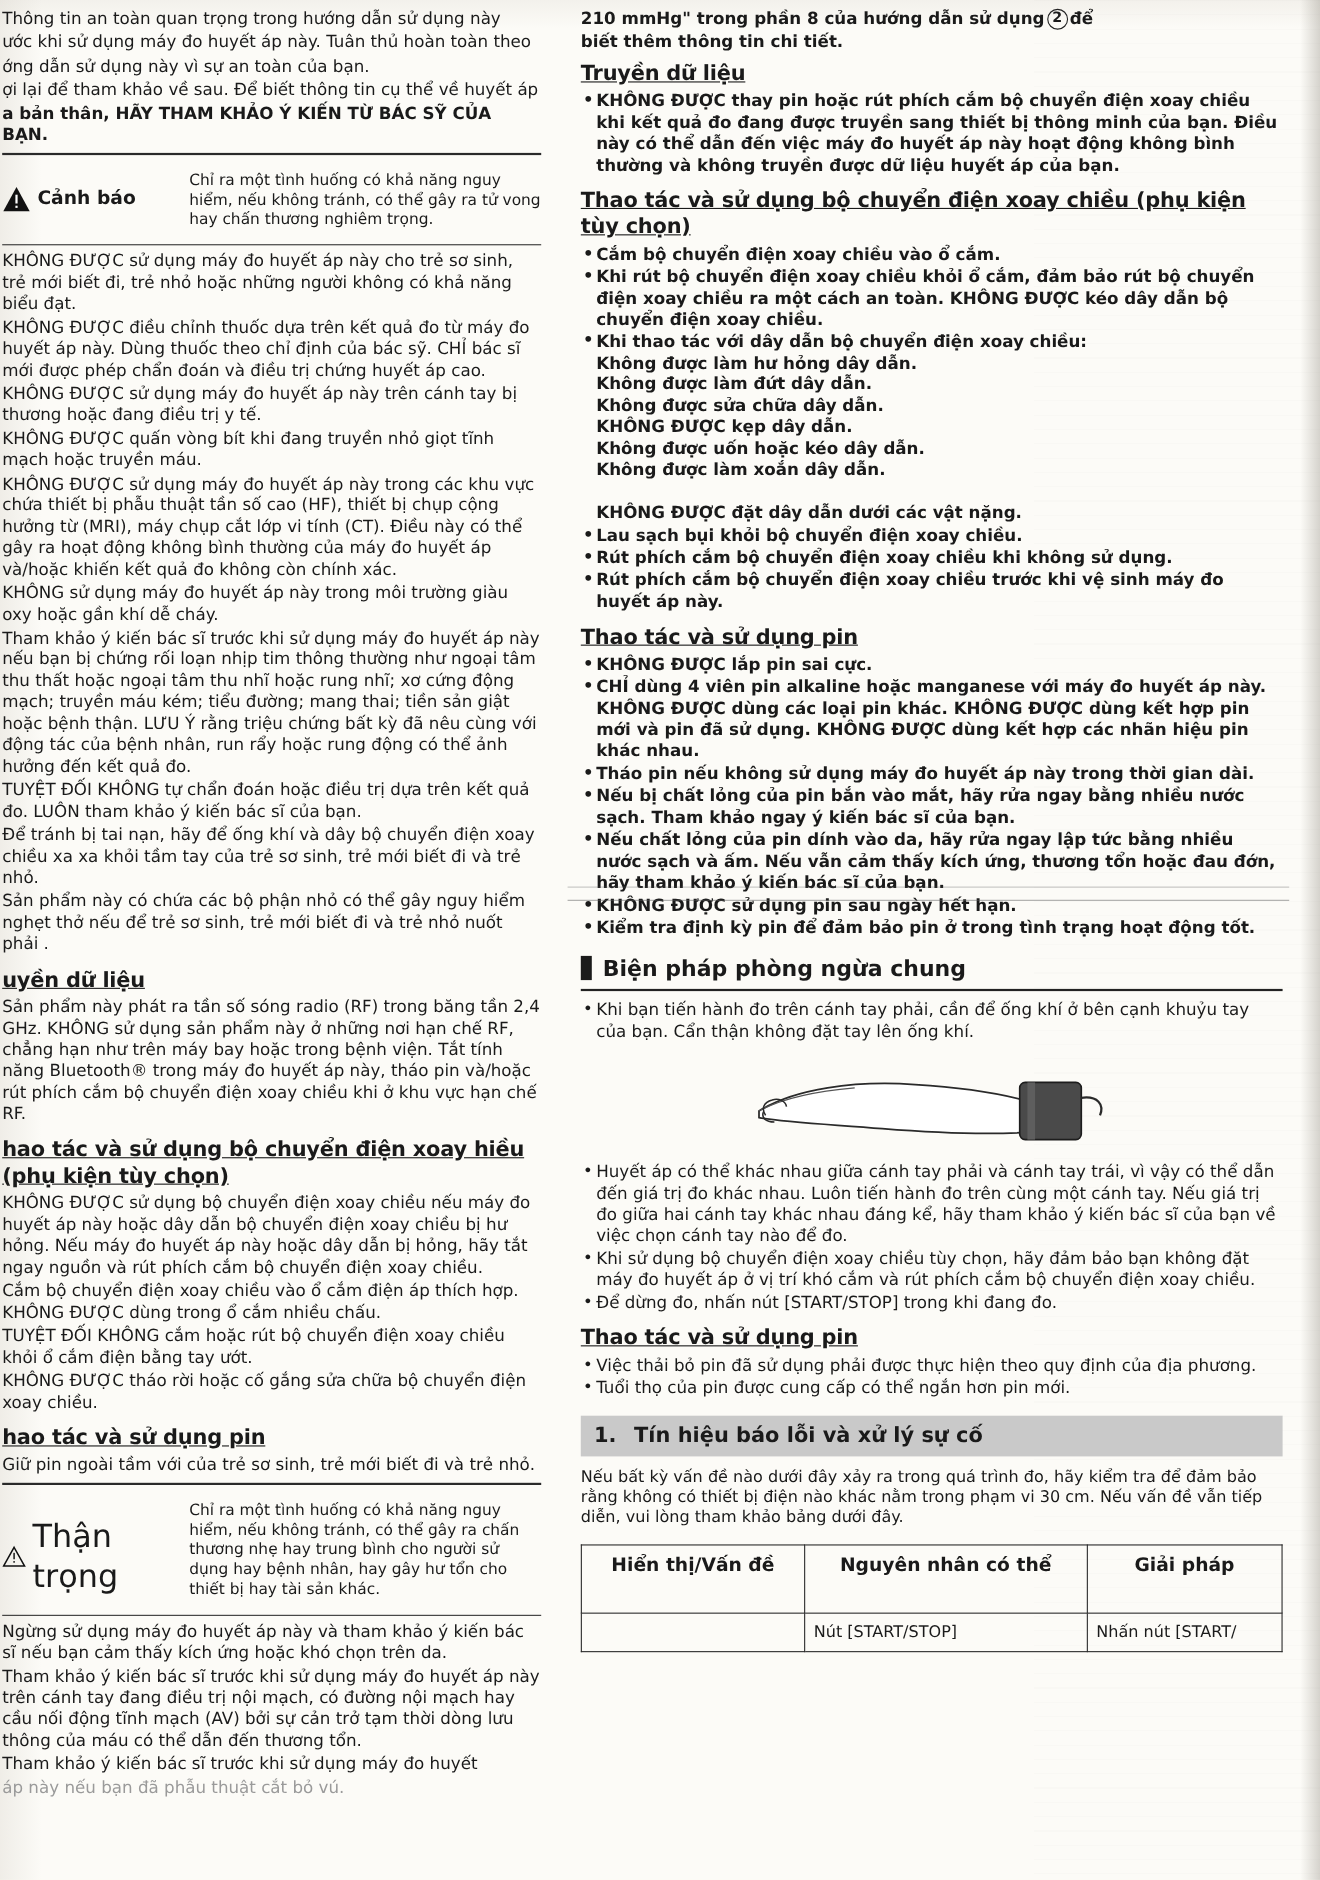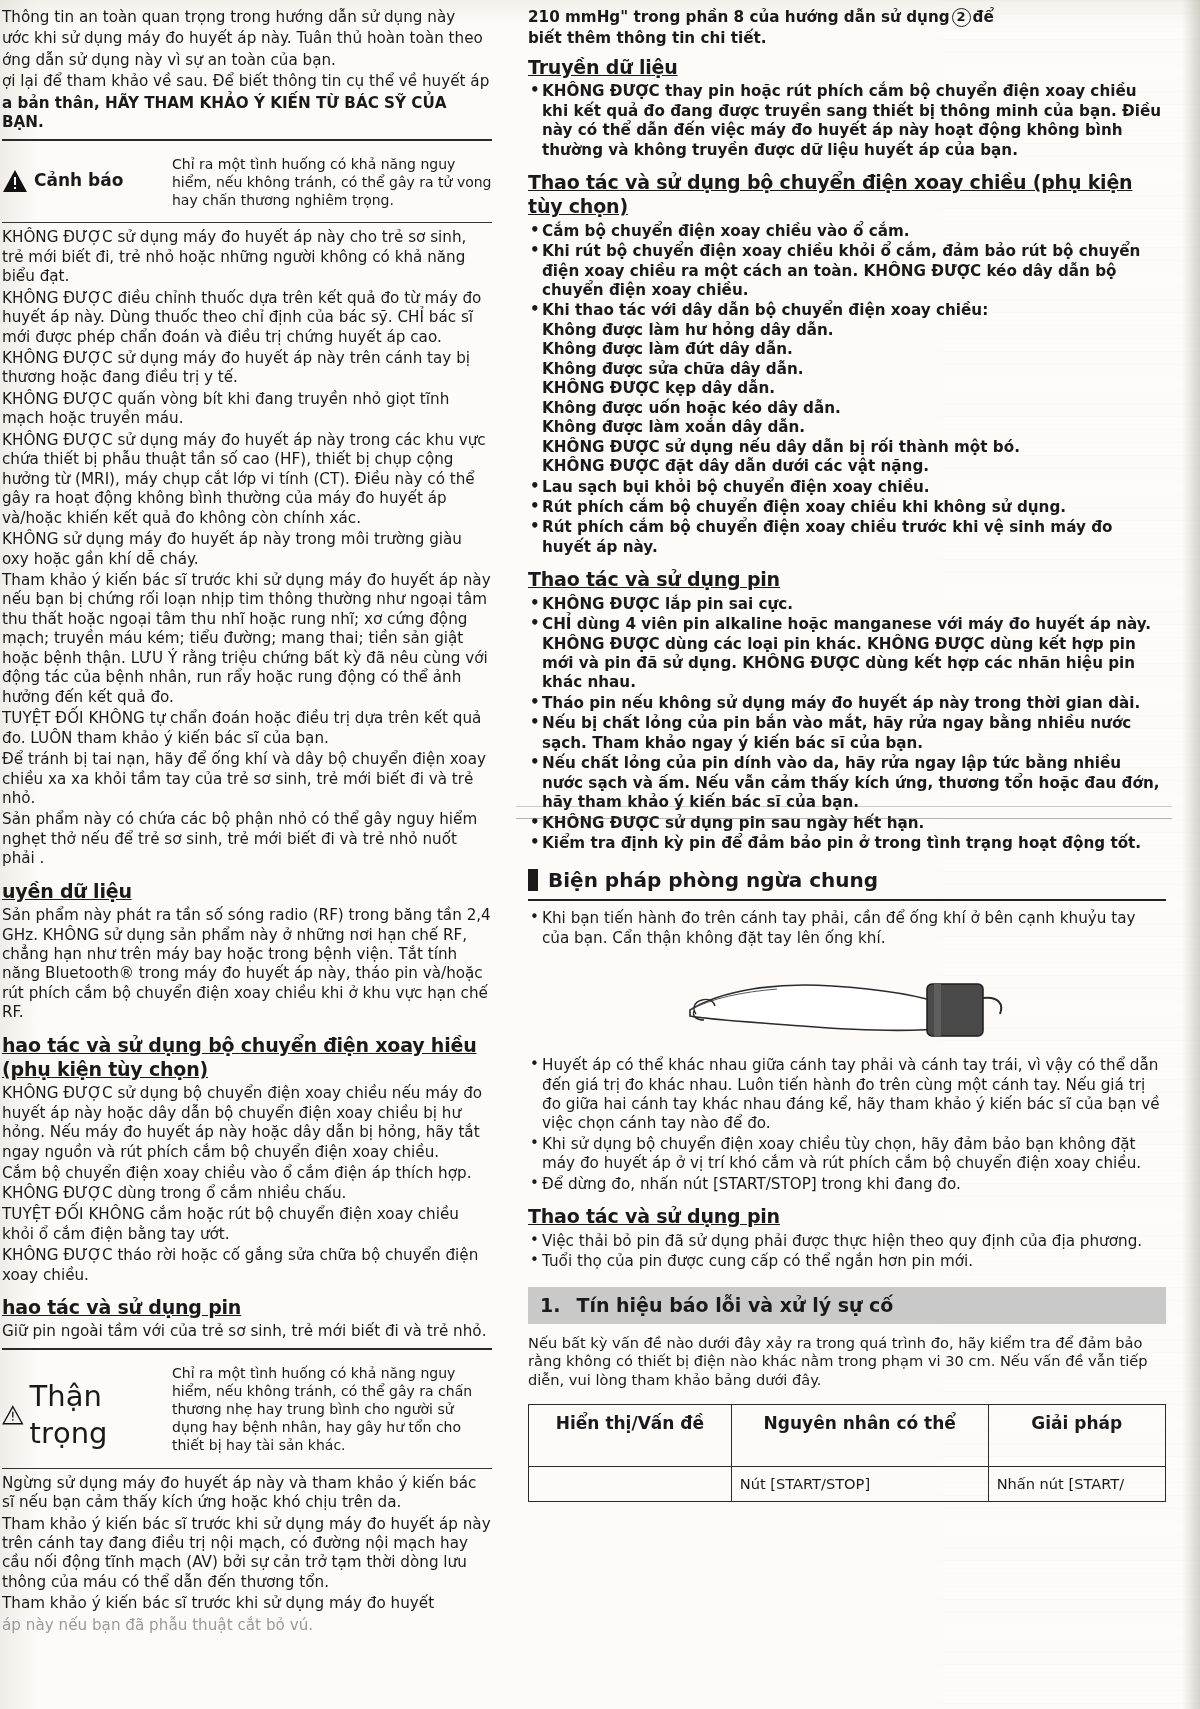--- a/index.html
+++ b/index.html
@@ -189,21 +189,21 @@
           <rect x="12.2" y="8" width="1.6" height="7" fill="#111"></rect>
           <rect x="12.2" y="17" width="1.6" height="1.8" fill="#111"></rect>
         </svg>
         <span>Thận trọng</span>
       </div>
       <div class="desc">Chỉ ra một tình huống có khả năng nguy hiểm, nếu không tránh, có thể gây ra chấn thương nhẹ hay trung bình cho người sử dụng hay bệnh nhân, hay gây hư tổn cho thiết bị hay tài sản khác.</div>
     </div>
 
     <div class="rule-thin"></div>
 
-    <p class="t">Ngừng sử dụng máy đo huyết áp này và tham khảo ý kiến bác sĩ nếu bạn cảm thấy kích ứng hoặc khó chịu trên da.</p>
+    <p class="t">Ngừng sử dụng máy đo huyết áp này và tham khảo ý kiến bác sĩ nếu bạn cảm thấy kích ứng hoặc khó chọn trên da.</p>
     <p class="t">Tham khảo ý kiến bác sĩ trước khi sử dụng máy đo huyết áp này trên cánh tay đang điều trị nội mạch, có đường nội mạch hay cầu nối động tĩnh mạch (AV) bởi sự cản trở tạm thời dòng lưu thông của máu có thể dẫn đến thương tổn.</p>
     <p class="t">Tham khảo ý kiến bác sĩ trước khi sử dụng máy đo huyết</p>
     <p class="t fadeline">áp này nếu bạn đã phẫu thuật cắt bỏ vú.</p>
   </div>
 
   <div class="col col-right">
 
     <div class="blk">
       <p class="t bold">
         <span>210 mmHg" trong phần 8 của hướng dẫn sử dụng</span><span class="sup">2</span><span>để</span>
@@ -221,21 +221,21 @@
       <li class="bold">Cắm bộ chuyển điện xoay chiều vào ổ cắm.</li>
       <li class="bold">Khi rút bộ chuyển điện xoay chiều khỏi ổ cắm, đảm bảo rút bộ chuyển điện xoay chiều ra một cách an toàn. KHÔNG ĐƯỢC kéo dây dẫn bộ chuyển điện xoay chiều.</li>
       <li class="bold">
         <span>Khi thao tác với dây dẫn bộ chuyển điện xoay chiều:</span><br>
         <span class="sub">Không được làm hư hỏng dây dẫn.</span><br>
         <span class="sub">Không được làm đứt dây dẫn.</span><br>
         <span class="sub">Không được sửa chữa dây dẫn.</span><br>
         <span class="sub">KHÔNG ĐƯỢC kẹp dây dẫn.</span><br>
         <span class="sub">Không được uốn hoặc kéo dây dẫn.</span><br>
         <span class="sub">Không được làm xoắn dây dẫn.</span><br>
-        <span class="sub">KHÔNG ĐƯỢC sử dụng nếu dây dẫn bị rối thành một bó.</span><br>
+        <br>
         <span class="sub">KHÔNG ĐƯỢC đặt dây dẫn dưới các vật nặng.</span>
       </li>
       <li class="bold">Lau sạch bụi khỏi bộ chuyển điện xoay chiều.</li>
       <li class="bold">Rút phích cắm bộ chuyển điện xoay chiều khi không sử dụng.</li>
       <li class="bold">Rút phích cắm bộ chuyển điện xoay chiều trước khi vệ sinh máy đo huyết áp này.</li>
     </ul>
 
     <div class="h2">Thao tác và sử dụng pin</div>
     <ul class="b">
       <li class="bold">KHÔNG ĐƯỢC lắp pin sai cực.</li>

